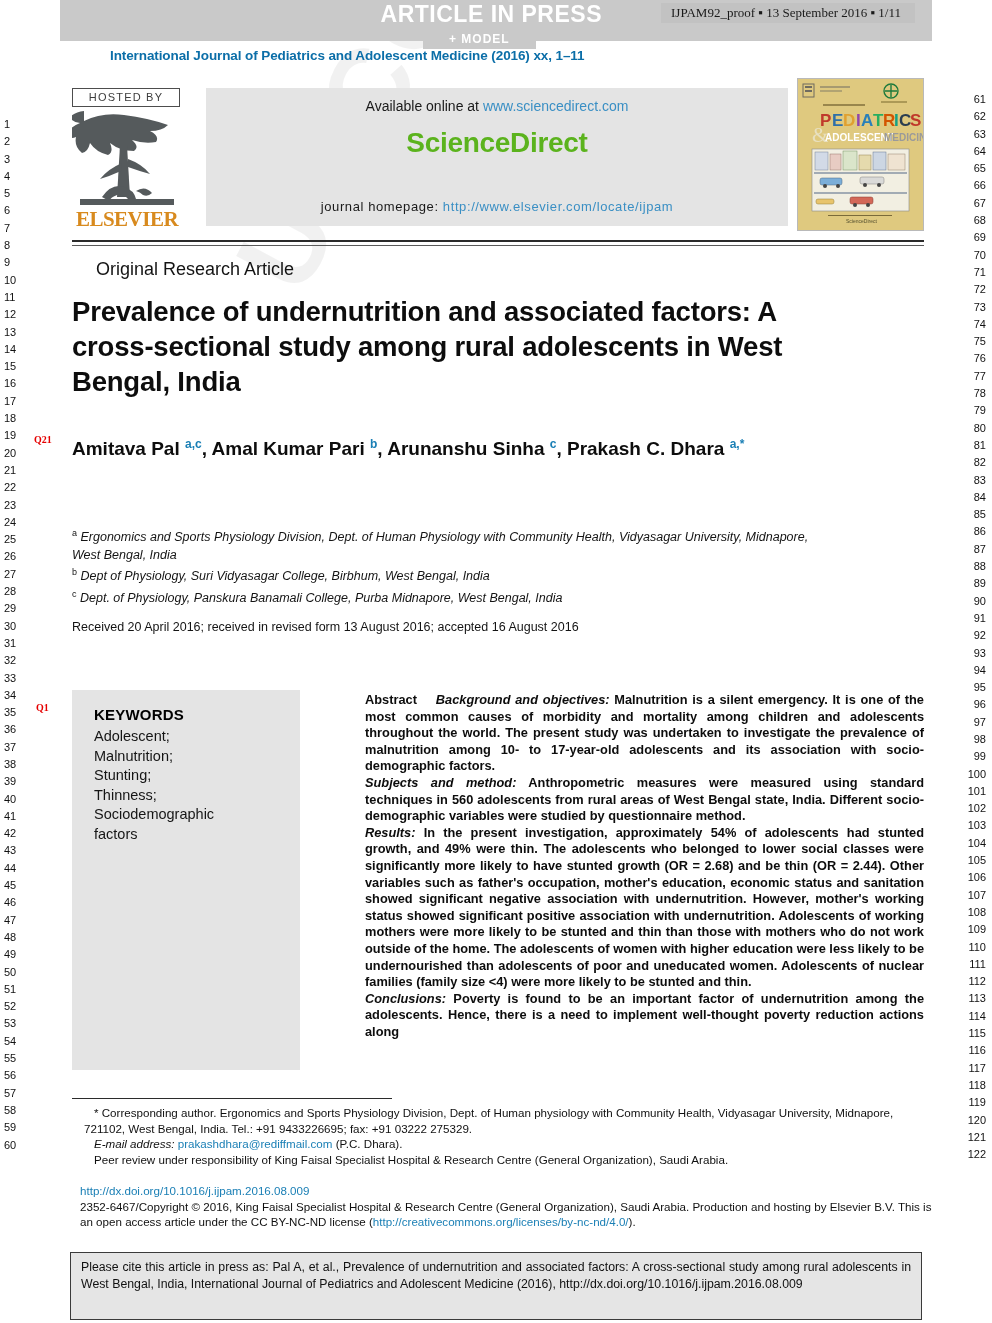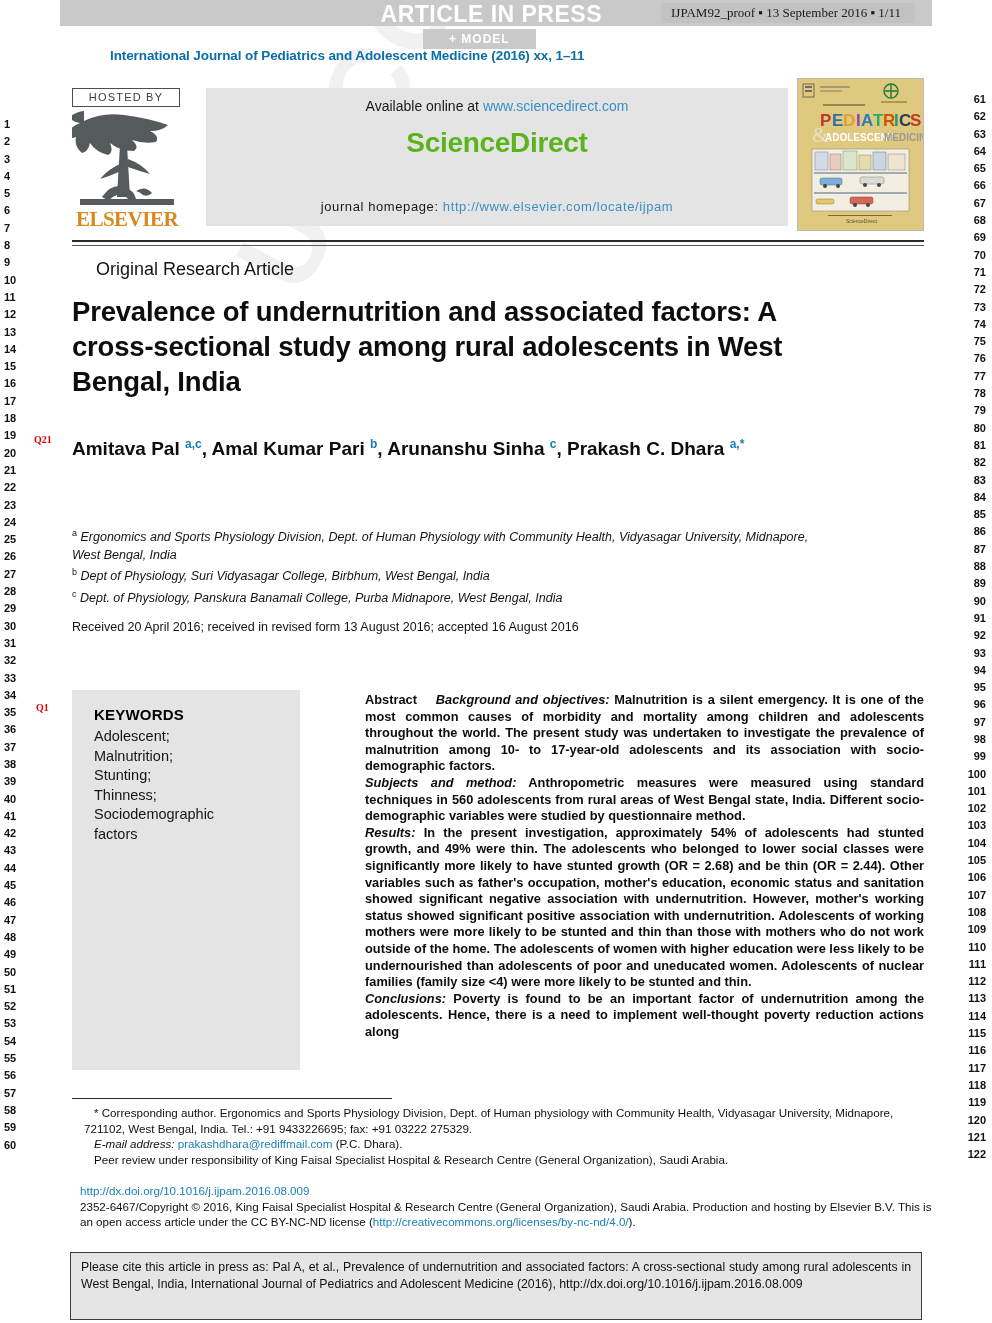--- a/index.html
+++ b/index.html
@@ -10,37 +10,37 @@
     font-family: "Liberation Sans", sans-serif;
     color: #000;
     position: relative;
     overflow: hidden;
   }
 
   
   .gutter {
     position: absolute; top: 0;
     width: 60px; height: 1323px;
-    font-weight: bold; font-size: 11px;
+    font-weight: normal; font-size: 11px;
     line-height: 10px; color: #111;
     padding-top: 119px;
   }
   .gutter-left  { left: 0;  text-align: left;  padding-left: 4px; }
   .gutter-right { right: 0; text-align: right; padding-right: 6px; padding-top: 94px; }
   .gutter span { display: block; height: 17.3px; }
 
   
   .page {
     position: absolute;
     left: 60px; top: 0; width: 872px; height: 1323px;
   }
 
   
   .banner {
-    position: relative; height: 26px;
+    position: relative; height: 41px;
     background: #c9c9c9;
   }
   .banner-title {
     position: absolute; left: 0; right: 330px; top: 1px;
     text-align: right;
     font-size: 23px; font-weight: bold; letter-spacing: 0.5px;
     color: #ffffff;
     font-family: "Liberation Sans", sans-serif;
   }
   .proof-tag {

